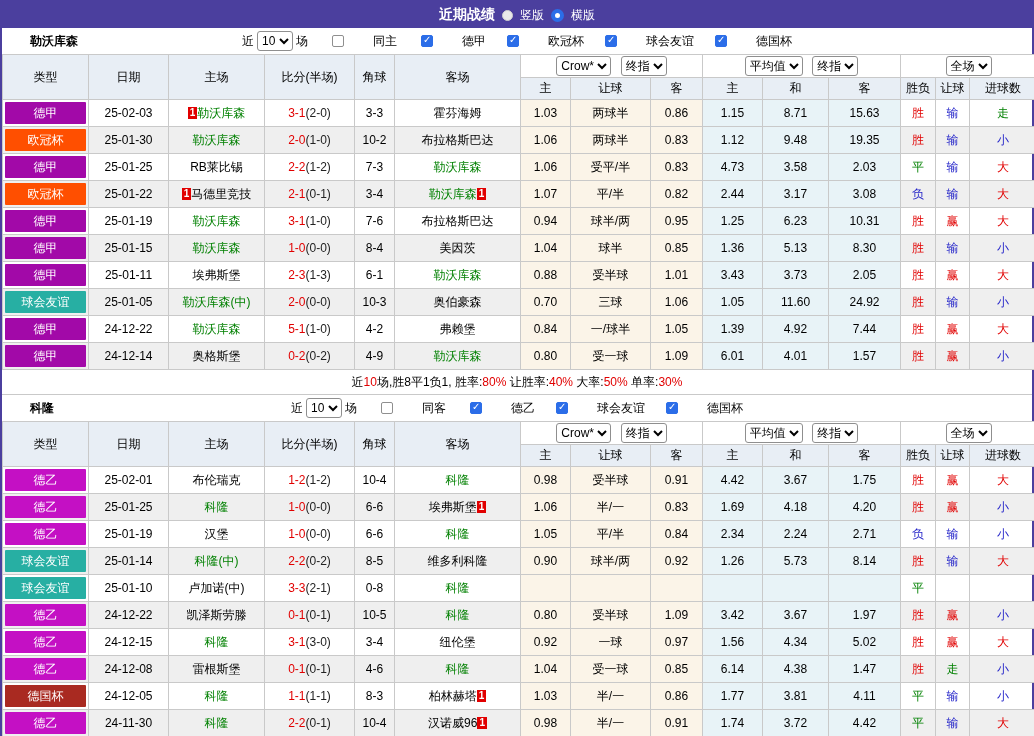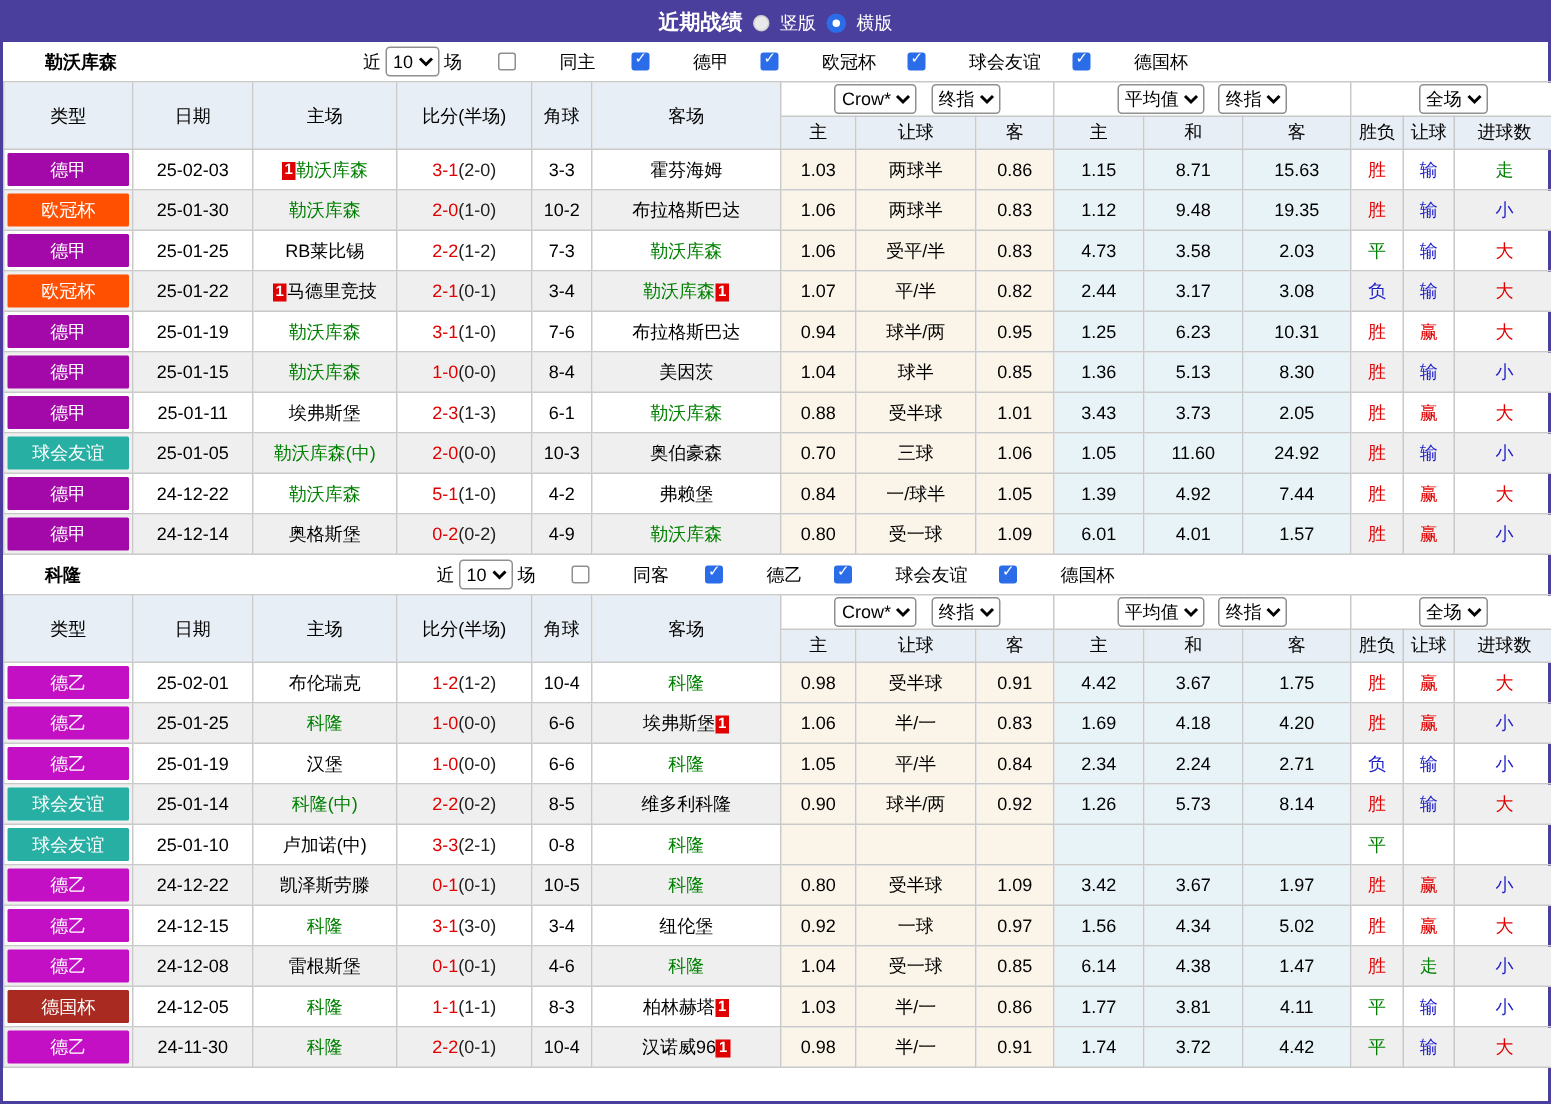--- a/index.html
+++ b/index.html
@@ -319,20 +319,21 @@
               <td class="crow">1.09</td>
               <td class="cavg">6.01</td>
               <td class="cavg">4.01</td>
               <td class="cavg">1.57</td>
               <td style="color: rgb(225, 0, 0);">胜</td>
               <td style="color: rgb(225, 0, 0);">赢</td>
               <td style="color: rgb(30, 30, 200);">小</td>
             </tr>
           </tbody>
     </table>
+    <div class="summary"><span>近</span><span class="sum-red">10</span><span>场,胜8平1负1, 胜率:</span><span class="sum-red">80%</span><span> 让胜率:</span><span class="sum-red">40%</span><span> 大率:</span><span class="sum-red">50%</span><span> 单率:</span><span class="sum-red">30%</span></div>
   </div>
 
   <div class="section">
     <div class="filter-row">
       <span class="team">科隆</span>
       <div class="fctrl">
         <span>近</span>
         <select class="cntsel"><option>10</option></select>
         <span>场</span>
         <span class="cbwrap">

